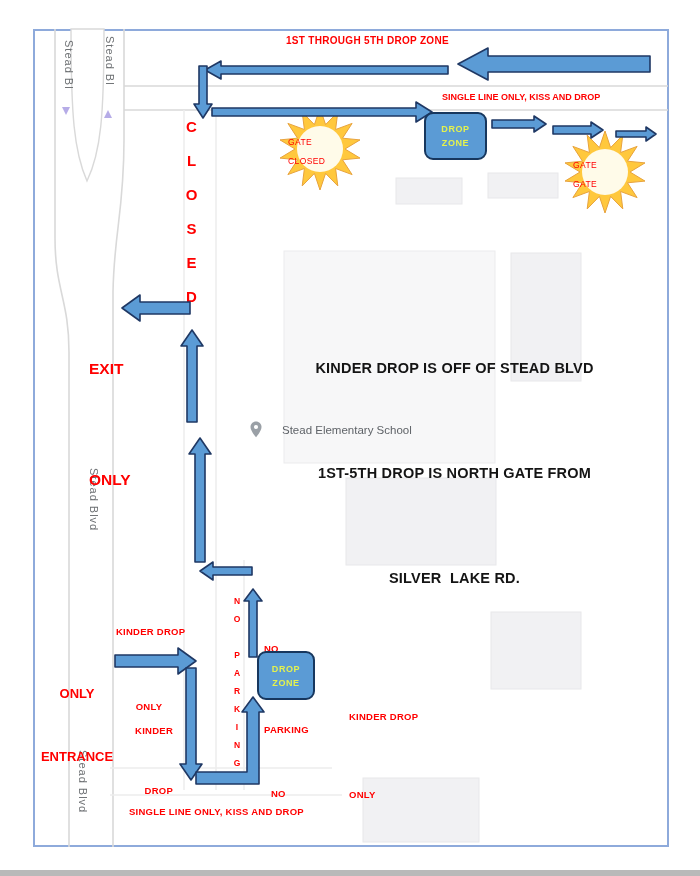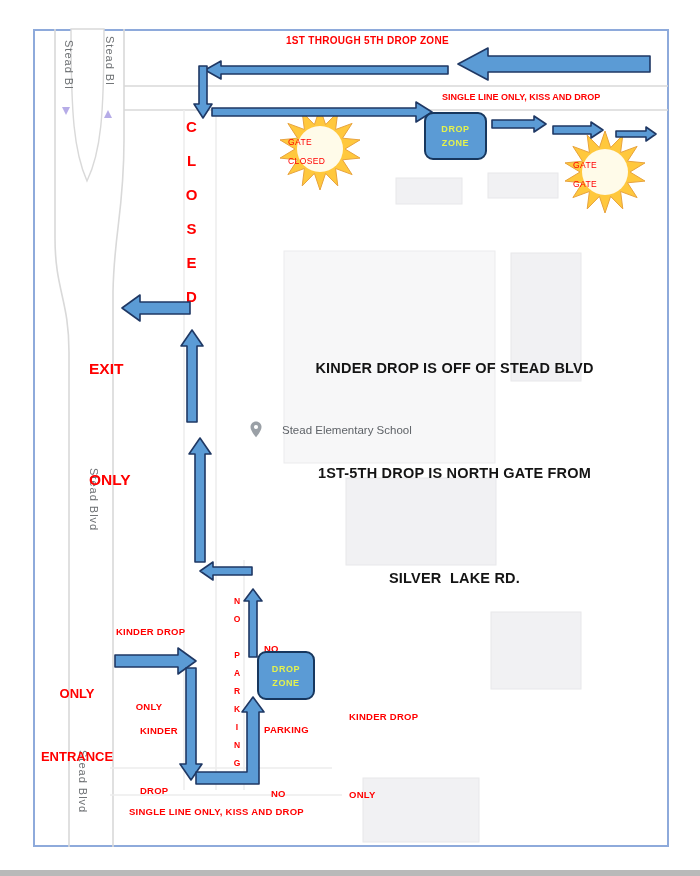--- a/index.html
+++ b/index.html
@@ -116,21 +116,21 @@
     <div>PARKING</div>
   </div>
 
   <div class="red vert" style="left:232px; top:596px; font-size:8.5px; letter-spacing:8px;">NO PARKING</div>
 
   <div class="red" style="left:37px; top:641px; width:80px; font-size:13px; line-height:21px; text-align:center;">
     <div>ONLY</div>
     <div>ENTRANCE</div>
   </div>
 
-  <div class="red sm" style="left:140px; top:681px; width:46px; line-height:20px; text-align:left;">
+  <div class="red sm" style="left:127px; top:681px; width:46px; line-height:20px; text-align:right;">
     <div>KINDER</div>
     <div>DROP</div>
   </div>
 
   <div class="red sm" style="left:349px; top:652px; line-height:26px;">
     <div>KINDER DROP</div>
     <div>ONLY</div>
   </div>
 
   <div class="red sm" style="left:271px; top:726px; line-height:27px;">

